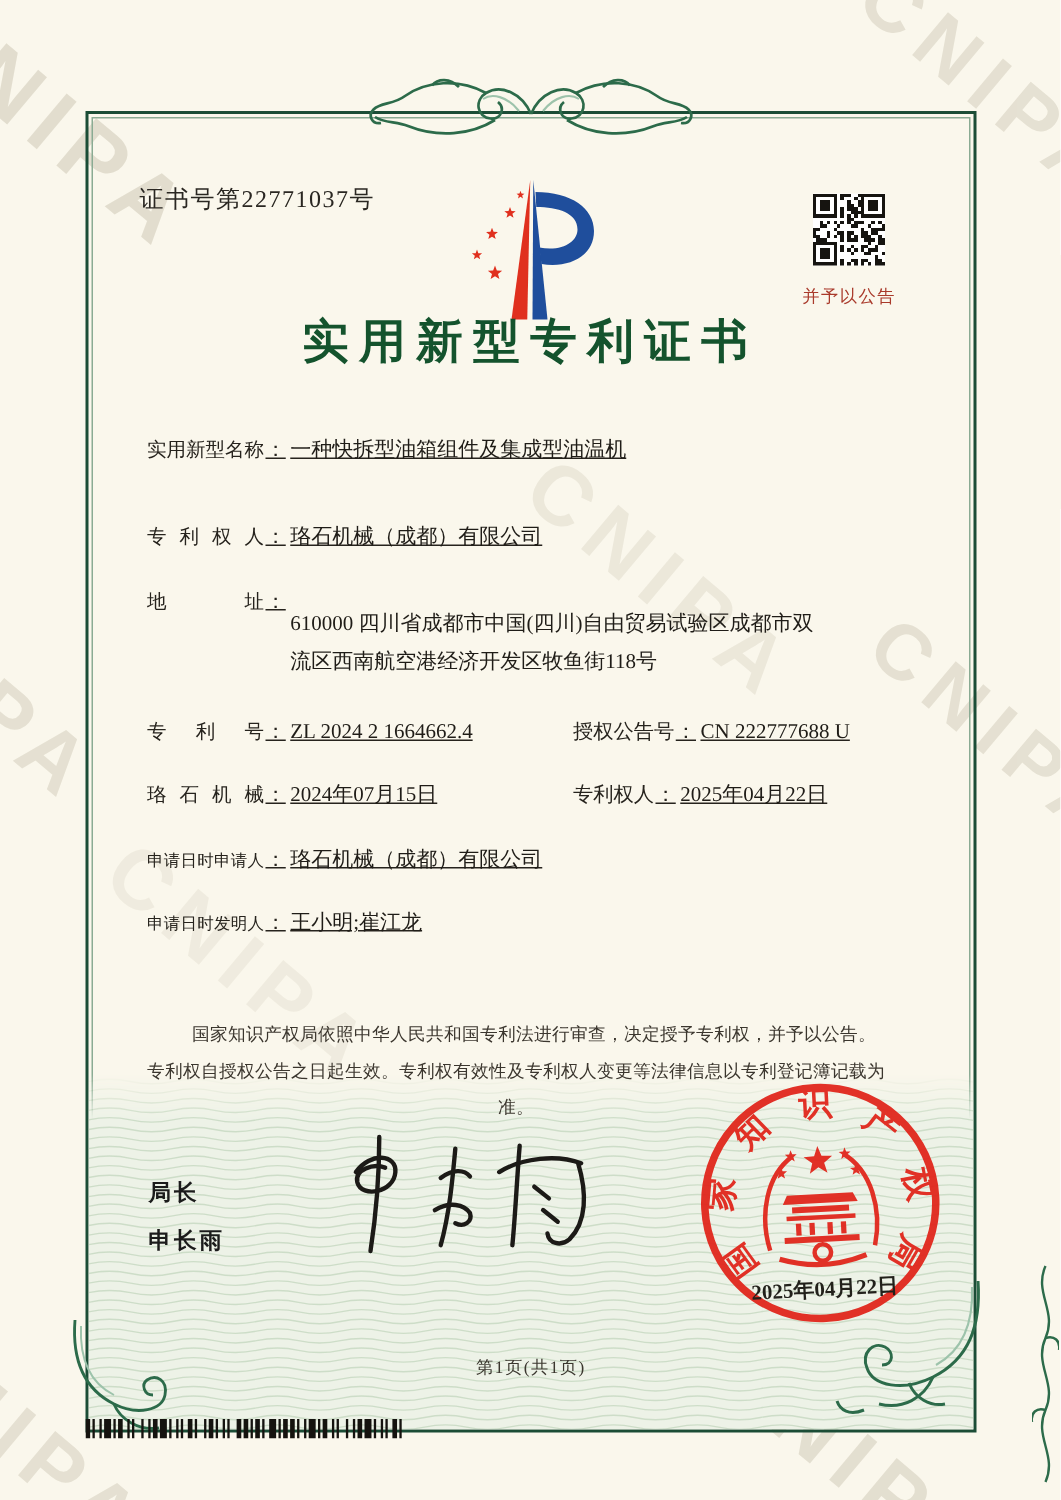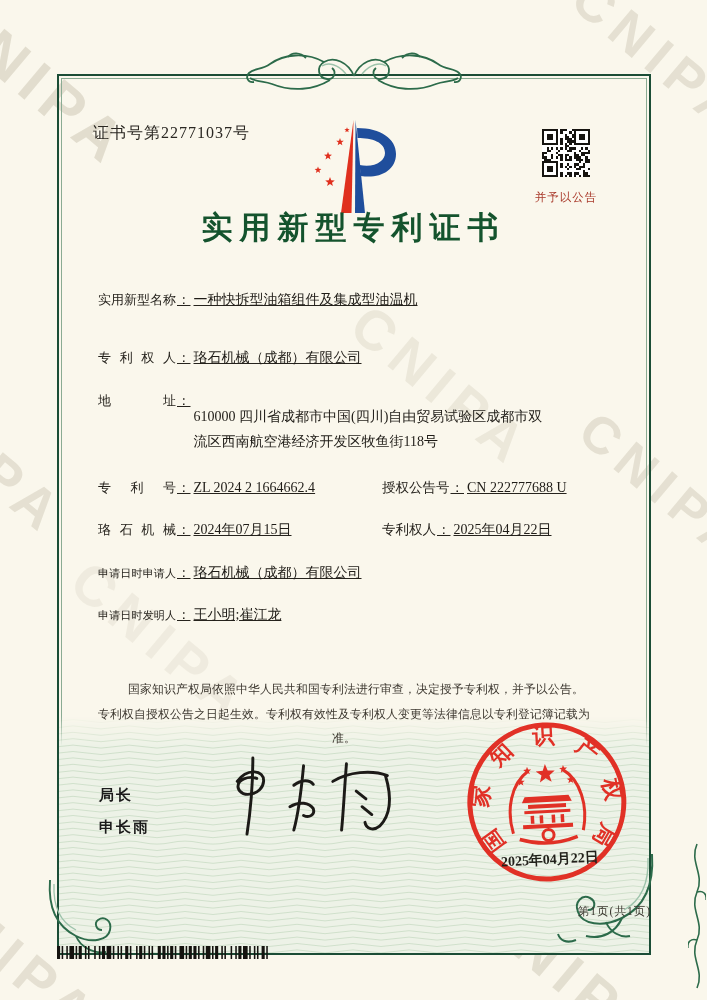--- a/index.html
+++ b/index.html
@@ -45,21 +45,21 @@
              letter-spacing:.2px;line-height:24.5px;color:#3b362e;text-align:center;}
   .s1{text-indent:24px;}
   
   .dg,.dgname{position:absolute;z-index:5;left:99px;font-family:"Liberation Sans","DejaVu Sans",sans-serif;
               font-weight:700;font-size:15px;letter-spacing:2px;color:#1b1b1b;}
   .dg{top:786px;} .dgname{top:818px;}
   .sig{position:absolute;z-index:5;left:208px;top:752px;}
   
   .seal{position:absolute;z-index:6;left:452px;top:720px;transform:rotate(-3deg);opacity:.94;}
   
-  .footer{position:absolute;z-index:5;left:57px;top:904px;width:594px;text-align:right;
+  .footer{position:absolute;z-index:5;left:57px;top:904px;width:594px;text-align:center;
           font-size:11.5px;letter-spacing:1px;color:#3a362e;}
   .barcode{position:absolute;z-index:4;left:57px;top:946px;}
 </style>
 </head>
 <body>
 
 <div class="page">
 
   <div class="wm" style="left:-30px;top:-18px;font-size:60px;opacity:.34">CNIPA</div>
   <div class="wm" style="left:600px;top:-34px;font-size:54px;opacity:.30">CNIPA</div>

